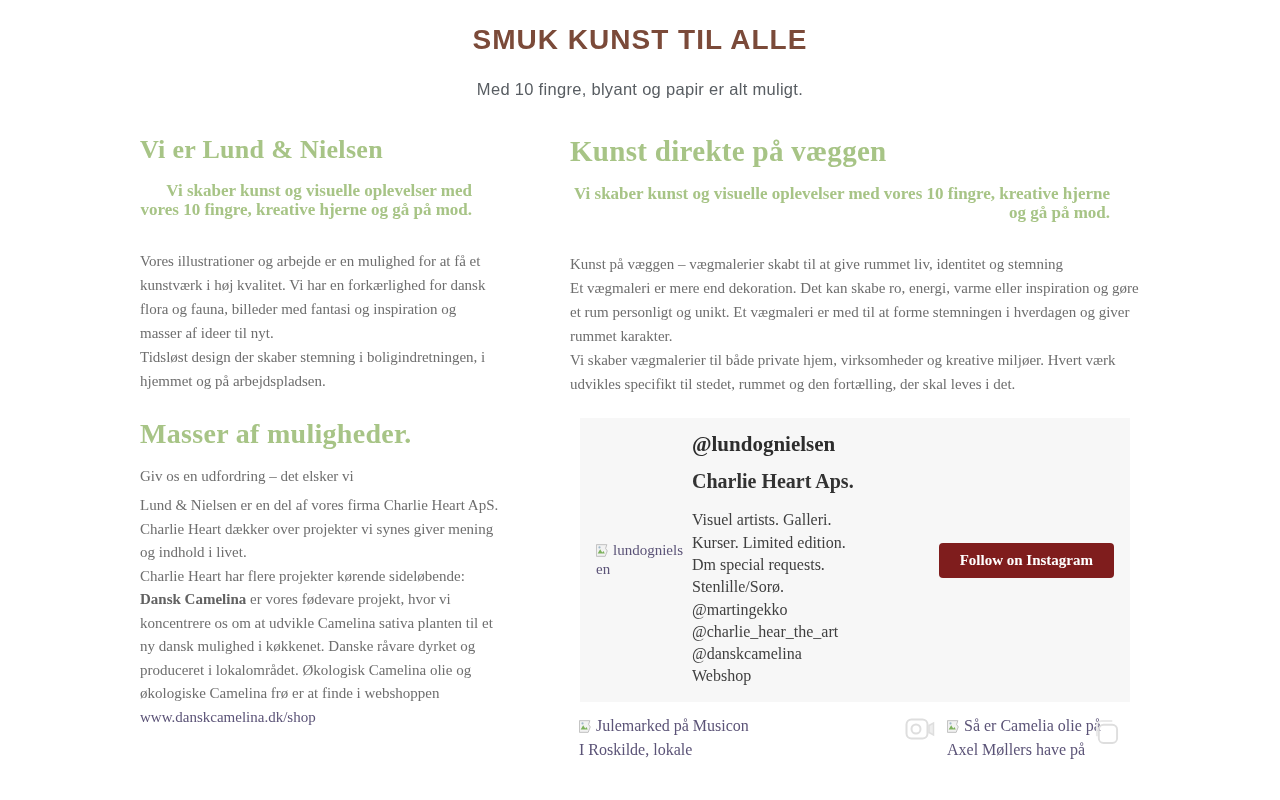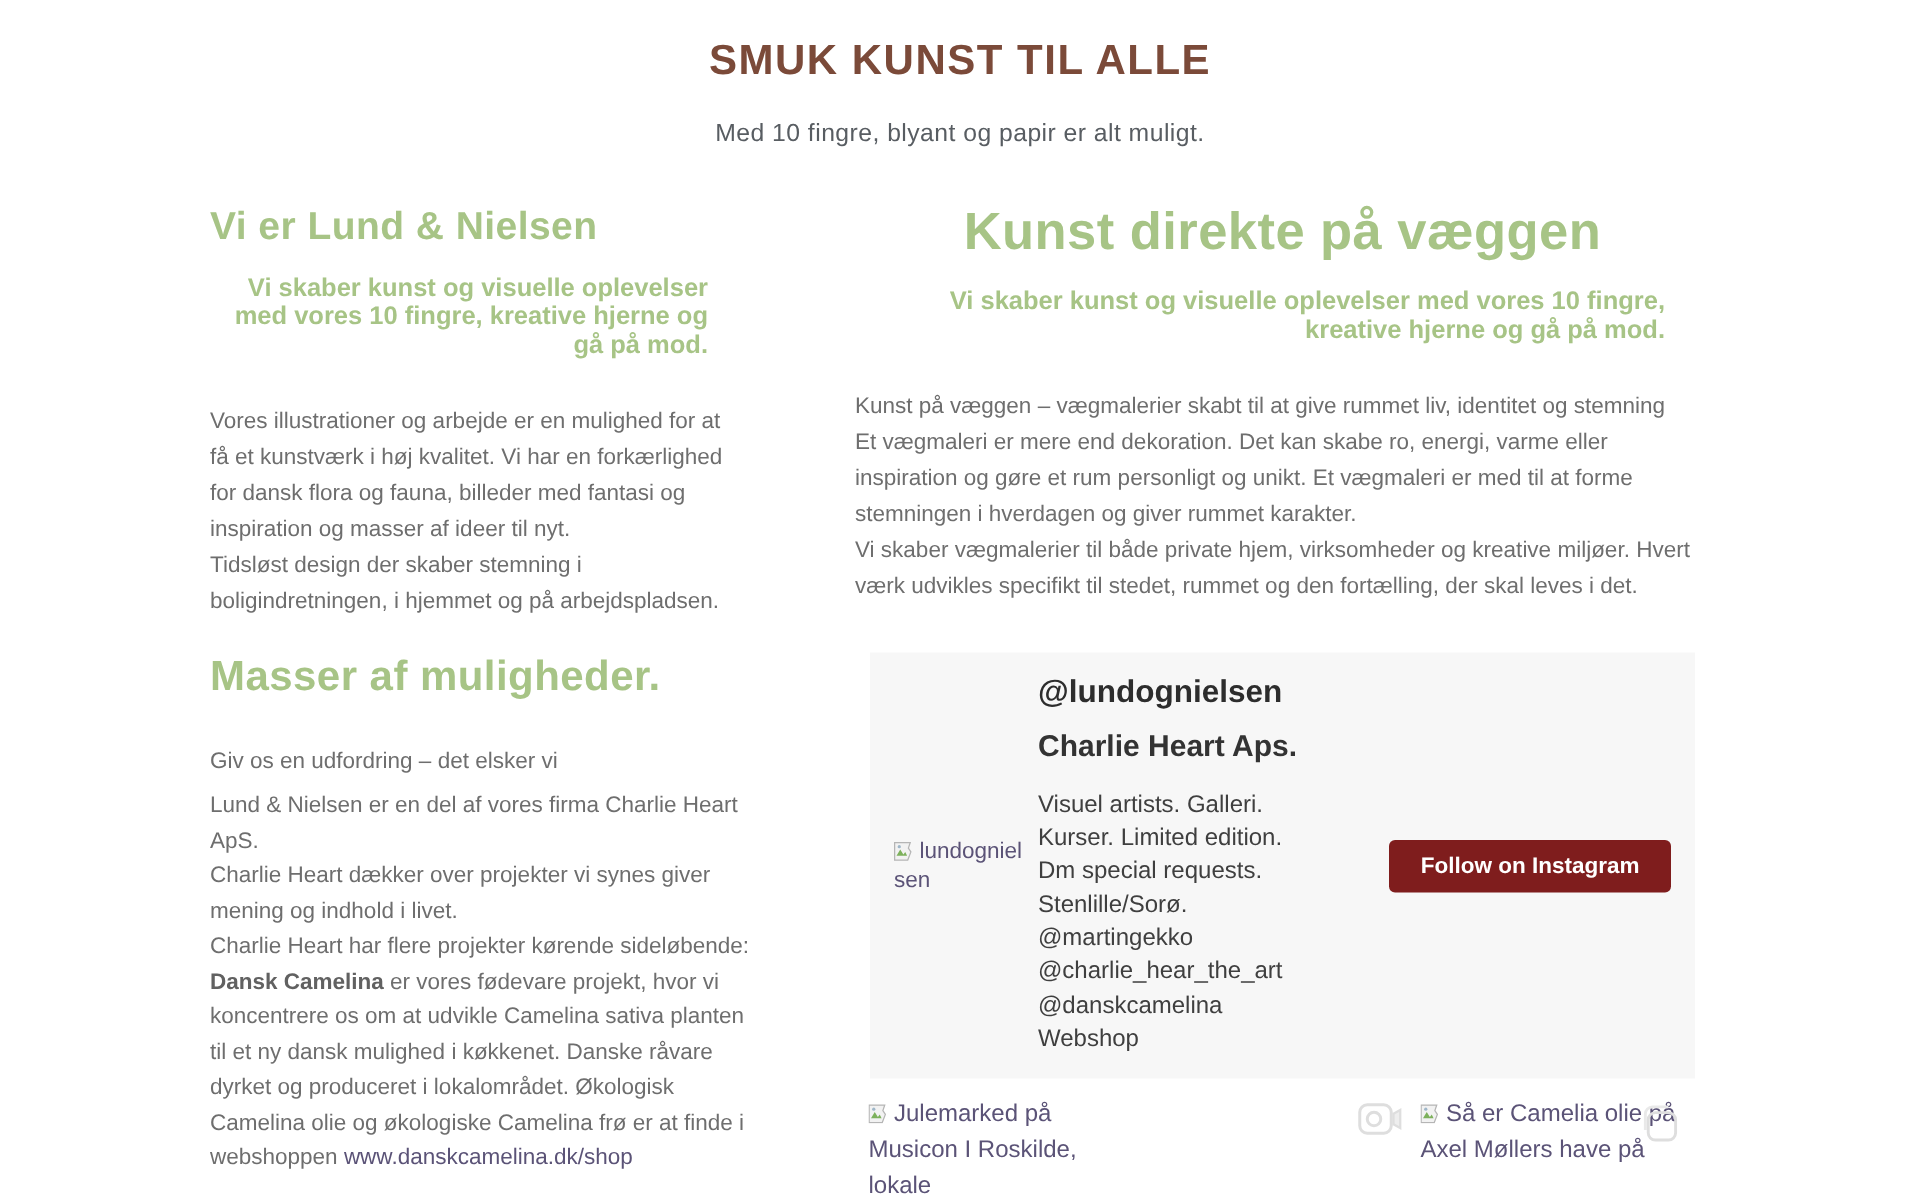--- a/index.html
+++ b/index.html
@@ -17,45 +17,45 @@
     margin: 0 0 24px 0;
     font-size: 28px; font-weight: 600; letter-spacing: 1px;
     color: #7b4a39;
   }
   .hero .hero-sub {
     margin: 0;
     font-size: 16.5px; color: #585d62; letter-spacing: 0.3px;
   }
 
   
-  .row { display: flex; gap: 60px; }
+  .row { display: flex; gap: 60px; font-family: Liberation Serif, serif; }
   .row1 { margin-top: 36px; }
   .row2 { margin-top: 22px; }
   .col-left  { width: 370px; flex: 0 0 370px; }
   .col-right { width: 570px; flex: 0 0 570px; }
 
   h2 { margin: 0; color: #a7c486; font-weight: 600; letter-spacing: 0.3px; }
   .h2-about { font-size: 26px; }
-  .h2-wall  { font-size: 35px; text-align: center; }
+  .h2-wall  { font-size: 29px; }
   .h2-poss  { font-size: 28px; }
 
   .tagline {
     margin: 16px 0 0 0;
     color: #a7c486; font-weight: 600;
     font-size: 17px; line-height: 19px; text-align: right;
   }
   .tagline-narrow { max-width: 332px; }
   .tagline-wide   { max-width: 540px; }
 
   .body-text { margin-top: 30px; font-size: 15px; line-height: 24px; color: #6e6e6e; }
   .body-text p { margin: 0; }
   .body-narrow { max-width: 356px; }
 
   
-  .intro { margin: 32px 0 0 0; font-size: 15px; color: #6e6e6e; }
+  .intro { margin: 18px 0 0 0; font-size: 15px; color: #6e6e6e; }
   .poss-body { margin-top: 9px; font-size: 15px; line-height: 23.5px; color: #6e6e6e; max-width: 372px; }
   .poss-body p { margin: 0; }
   .poss-body strong { color: #616161; }
   .poss-body a { color: #5b5377; text-decoration: none; cursor: pointer; }
 
   
   .ig-widget {
     width: 550px; min-height: 284px; margin: 0 auto;
     background: #f7f7f7;
     display: flex; align-items: center;

